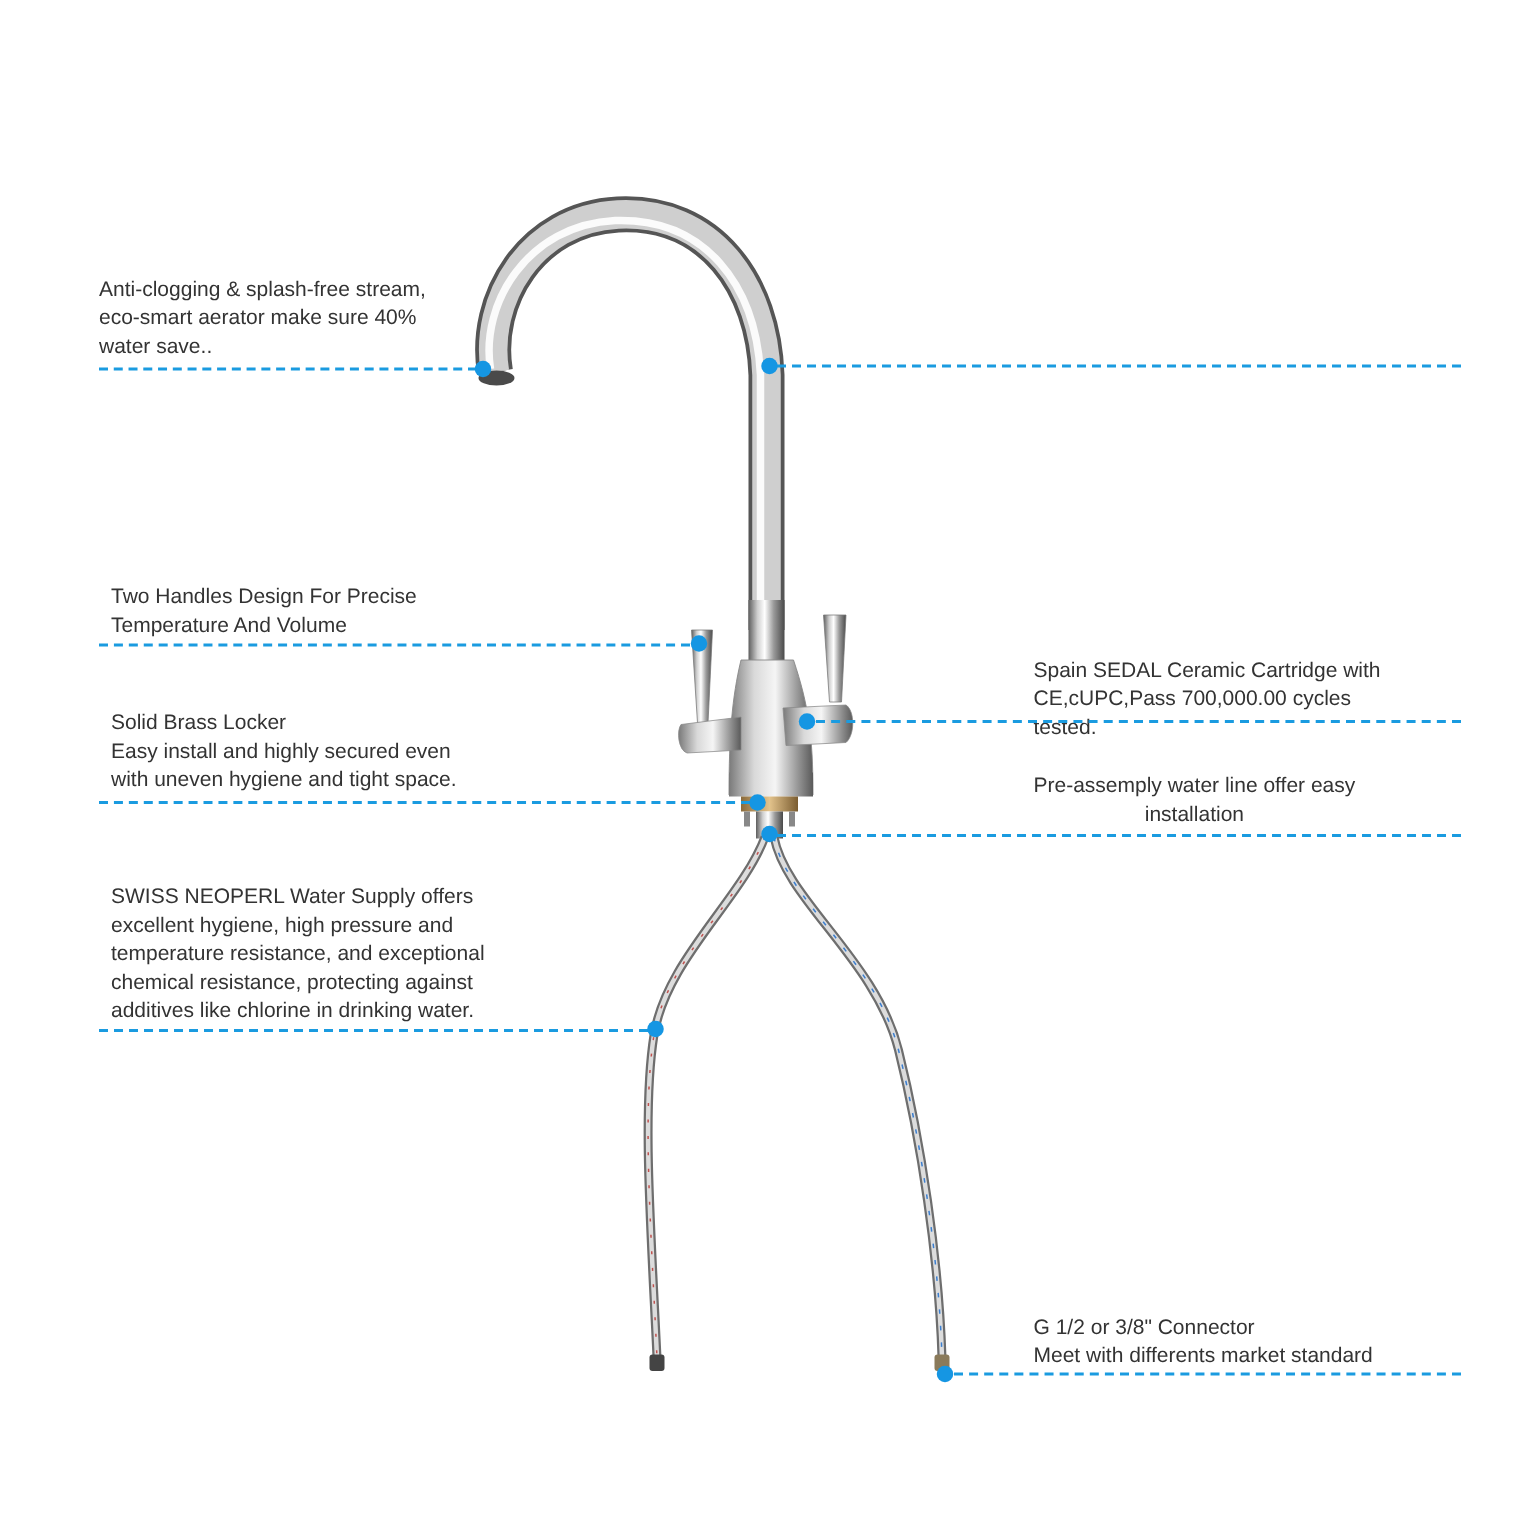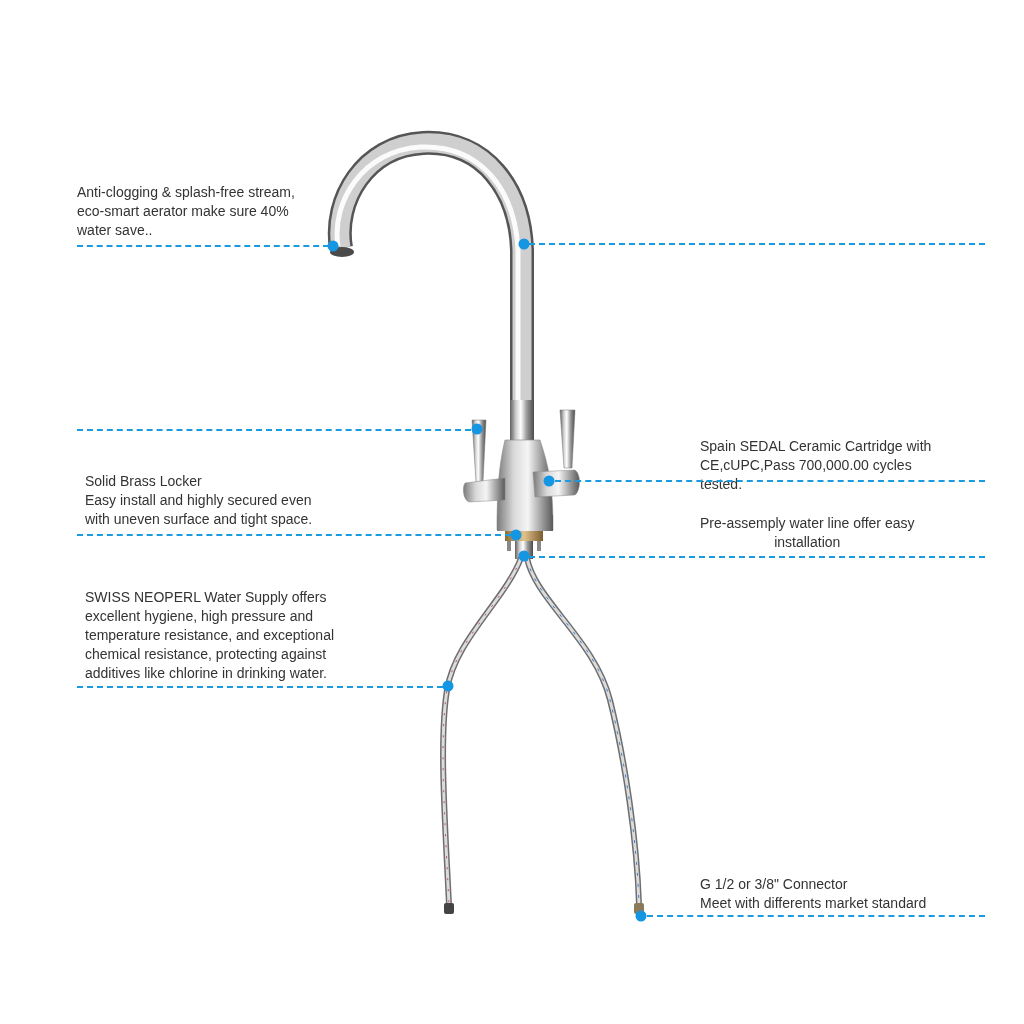--- a/index.html
+++ b/index.html
@@ -1,18 +1,18 @@
 <!DOCTYPE html>
 <html><head>
 <meta charset="utf-8">
 <style>
   html, body { margin:0; padding:0; background:#ffffff; }
   body { width:1024px; height:1024px; position:relative; overflow:hidden;
          font-family:"Liberation Sans", "DejaVu Sans", sans-serif; color:#333333; }
-  .stage { position:absolute; left:15px; top:0; width:920px; height:1024px; }
+  .stage { position:absolute; left:4px; top:0; width:920px; height:1024px; }
   .callout-text { position:absolute; font-size:14px; line-height:19px; color:#333333; white-space:pre-line; }
   .dash { position:absolute; height:0; border-top:2px dashed #1a9be0; }
   .dot { position:absolute; width:11px; height:11px; border-radius:50%; background:#1596e3; transform:translate(-50%,-50%); }
   svg.faucet { position:absolute; left:0; top:0; }
 </style>
 </head>
 <body>
 
 <div class="stage">
 
@@ -83,31 +83,33 @@
 
   <div class="callout-text" style="left:62px; top:183px;">Anti-clogging &amp; splash-free stream,
 eco-smart aerator make sure 40%
 water save..</div>
   <div class="dash" style="left:62px; top:245px; width:252px;"></div>
   <div class="dot" style="left:318px; top:246px;"></div>
 
   <div class="dash" style="left:514px; top:243px; width:456px;"></div>
   <div class="dot" style="left:509px; top:244px;"></div>
 
+  <div class="callout-text" style="left:70px; top:388px;">Two Handles Design For Precise
+Temperature And Volume</div>
   <div class="dash" style="left:62px; top:429px; width:394px;"></div>
   <div class="dot" style="left:462px; top:429px;"></div>
 
   <div class="callout-text" style="left:685px; top:437px;">Spain SEDAL Ceramic Cartridge with
 CE,cUPC,Pass 700,000.00 cycles tested.</div>
   <div class="dash" style="left:540px; top:480px; width:430px;"></div>
   <div class="dot" style="left:534px; top:481px;"></div>
 
   <div class="callout-text" style="left:70px; top:472px;">Solid Brass Locker
 Easy install and highly secured even
-with uneven surface and tight space.</div>
+with uneven hygiene and tight space.</div>
   <div class="dash" style="left:62px; top:534px; width:434px;"></div>
   <div class="dot" style="left:501px; top:535px;"></div>
 
   <div class="callout-text" style="left:685px; top:514px;text-align:center;">Pre-assemply water line offer easy
 installation</div>
   <div class="dash" style="left:514px; top:556px; width:456px;"></div>
   <div class="dot" style="left:509px; top:556px;"></div>
 
   <div class="callout-text" style="left:70px; top:588px;">SWISS NEOPERL Water Supply offers
 excellent hygiene, high pressure and

